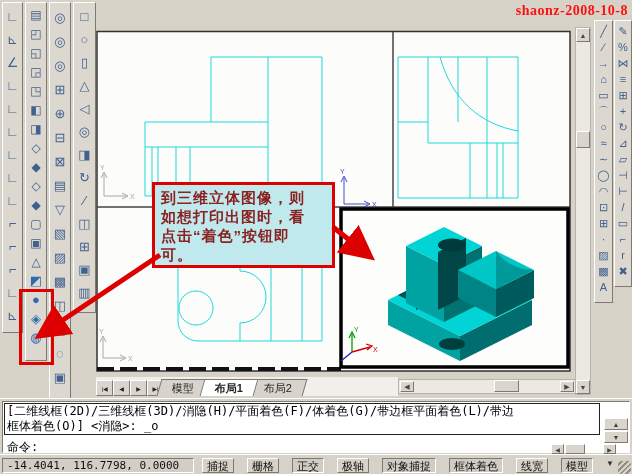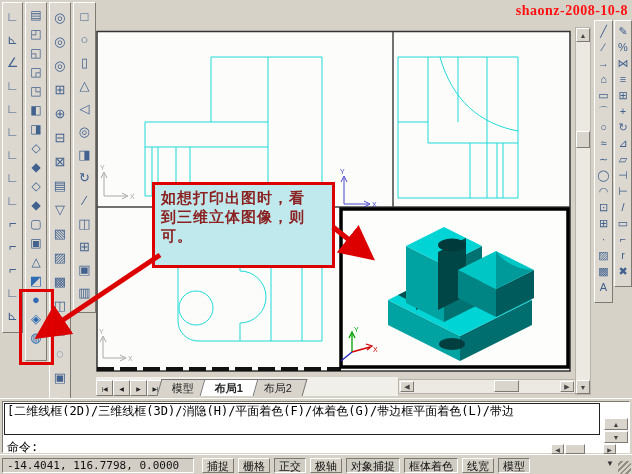--- a/index.html
+++ b/index.html
@@ -58,21 +58,21 @@
            font-family:"DejaVu Sans Mono","DejaVu Sans",monospace;font-size:12px;line-height:15px;color:#000;
            padding-left:2px;overflow:hidden;white-space:nowrap;}
   .cmdprompt{position:absolute;left:4px;top:37px;font-family:"DejaVu Sans Mono","DejaVu Sans",monospace;
              font-size:12px;color:#000;}
   
   .statusbar{position:absolute;left:0;top:454px;width:632px;height:20px;background:#d6d2c8;
              border-top:1px solid #fff;display:flex;align-items:center;}
   .coords{margin-left:2px;width:192px;height:15px;background:#d2cec6;border:1px solid;
           border-color:#7e7a72 #fff #fff #7e7a72;box-sizing:border-box;
           font-family:"DejaVu Sans Mono",monospace;font-size:11px;color:#111;padding:0 4px;line-height:13px;}
-  .toggles{display:flex;margin-left:8px;gap:4px;}
+  .toggles{display:flex;margin-left:8px;gap:13px;}
   .sbtn{height:15px;padding:0 4px;font-size:11px;line-height:14px;color:#111;background:#d6d2c8;
         border:1px solid;border-color:#fff #7e7a72 #7e7a72 #fff;white-space:nowrap;box-sizing:border-box;}
   .sbtn.pressed{border-color:#7e7a72 #fff #fff #7e7a72;background:#cfccc3;}
   .menu-arrow{position:absolute;right:18px;top:4px;font-size:8px;color:#333;}
   .grip{position:absolute;right:1px;bottom:1px;width:13px;height:13px;
         background:repeating-linear-gradient(135deg,#d6d2c8 0 2px,#948f85 2px 4px);}
 </style>
 </head>
 <body>
 
@@ -295,22 +295,23 @@
       <path d="M349,338 L352,332 L355,338" stroke="#00a000"></path>
       <line x1="352" y1="352" x2="370" y2="347" stroke="#d00000"></line>
       <path d="M366,344 L372,346 L367,350" stroke="#d00000"></path>
       <line x1="352" y1="352" x2="341" y2="361" stroke="#2020c0"></line>
       <text x="354" y="332" font-size="7" fill="#00a000" stroke="none">Y</text>
       <text x="373" y="352" font-size="7" fill="#d00000" stroke="none">X</text>
     </g>
   </svg>
 
   <div class="callout" id="calloutbox">
+      <div>到三维立体图像，则</div>
       <div>如想打印出图时，看</div>
-      <div>到三维立体图像，则</div>
+      <div>点击“着色”按钮即</div>
       <div>可。</div>
     </div>
 
   <svg id="arrows" width="632" height="474">
     <defs>
       <marker id="ah" markerWidth="7" markerHeight="7" refX="5.2" refY="3.5" orient="auto">
         <path d="M0,0 L7,3.5 L0,7 Z" fill="#dd0000"></path>
       </marker>
     </defs>
     <line x1="160" y1="255" x2="42" y2="334" stroke="#dd0000" stroke-width="5" marker-end="url(#ah)"></line>
@@ -342,20 +343,21 @@
   <div class="sbarh">
     <div class="scbtn" style="left:1px;top:1px;width:14px;height:11px;">◀</div>
     <div class="thumbh"></div>
     <div class="scbtn" style="right:1px;top:1px;width:14px;height:11px;">▶</div>
   </div>
 
   <div class="cmdwin">
     <div class="cmdwhite">
       <div class="cmdhist">
         <div>[二维线框(2D)/三维线框(3D)/消隐(H)/平面着色(F)/体着色(G)/带边框平面着色(L)/带边</div>
+        <div>框体着色(O)] &lt;消隐&gt;: _o</div>
       </div>
       <div class="cmdprompt">命令:</div>
     </div>
     <div class="scbtn" style="left:604px;top:19px;width:24px;height:12px;">▲</div>
     <div class="scbtn" style="left:604px;top:32px;width:24px;height:12px;">▼</div>
     <div class="scbtn" style="left:551px;top:45px;width:13px;height:10px;font-size:6px;">◀</div>
     <div style="position:absolute;left:565px;top:45px;width:20px;height:10px;background:#d9d5cd;border:1px solid;border-color:#fff #7e7a72 #7e7a72 #fff;box-sizing:border-box;"></div>
     <div class="scbtn" style="left:603px;top:45px;width:13px;height:10px;font-size:6px;">▶</div>
   </div>
 

